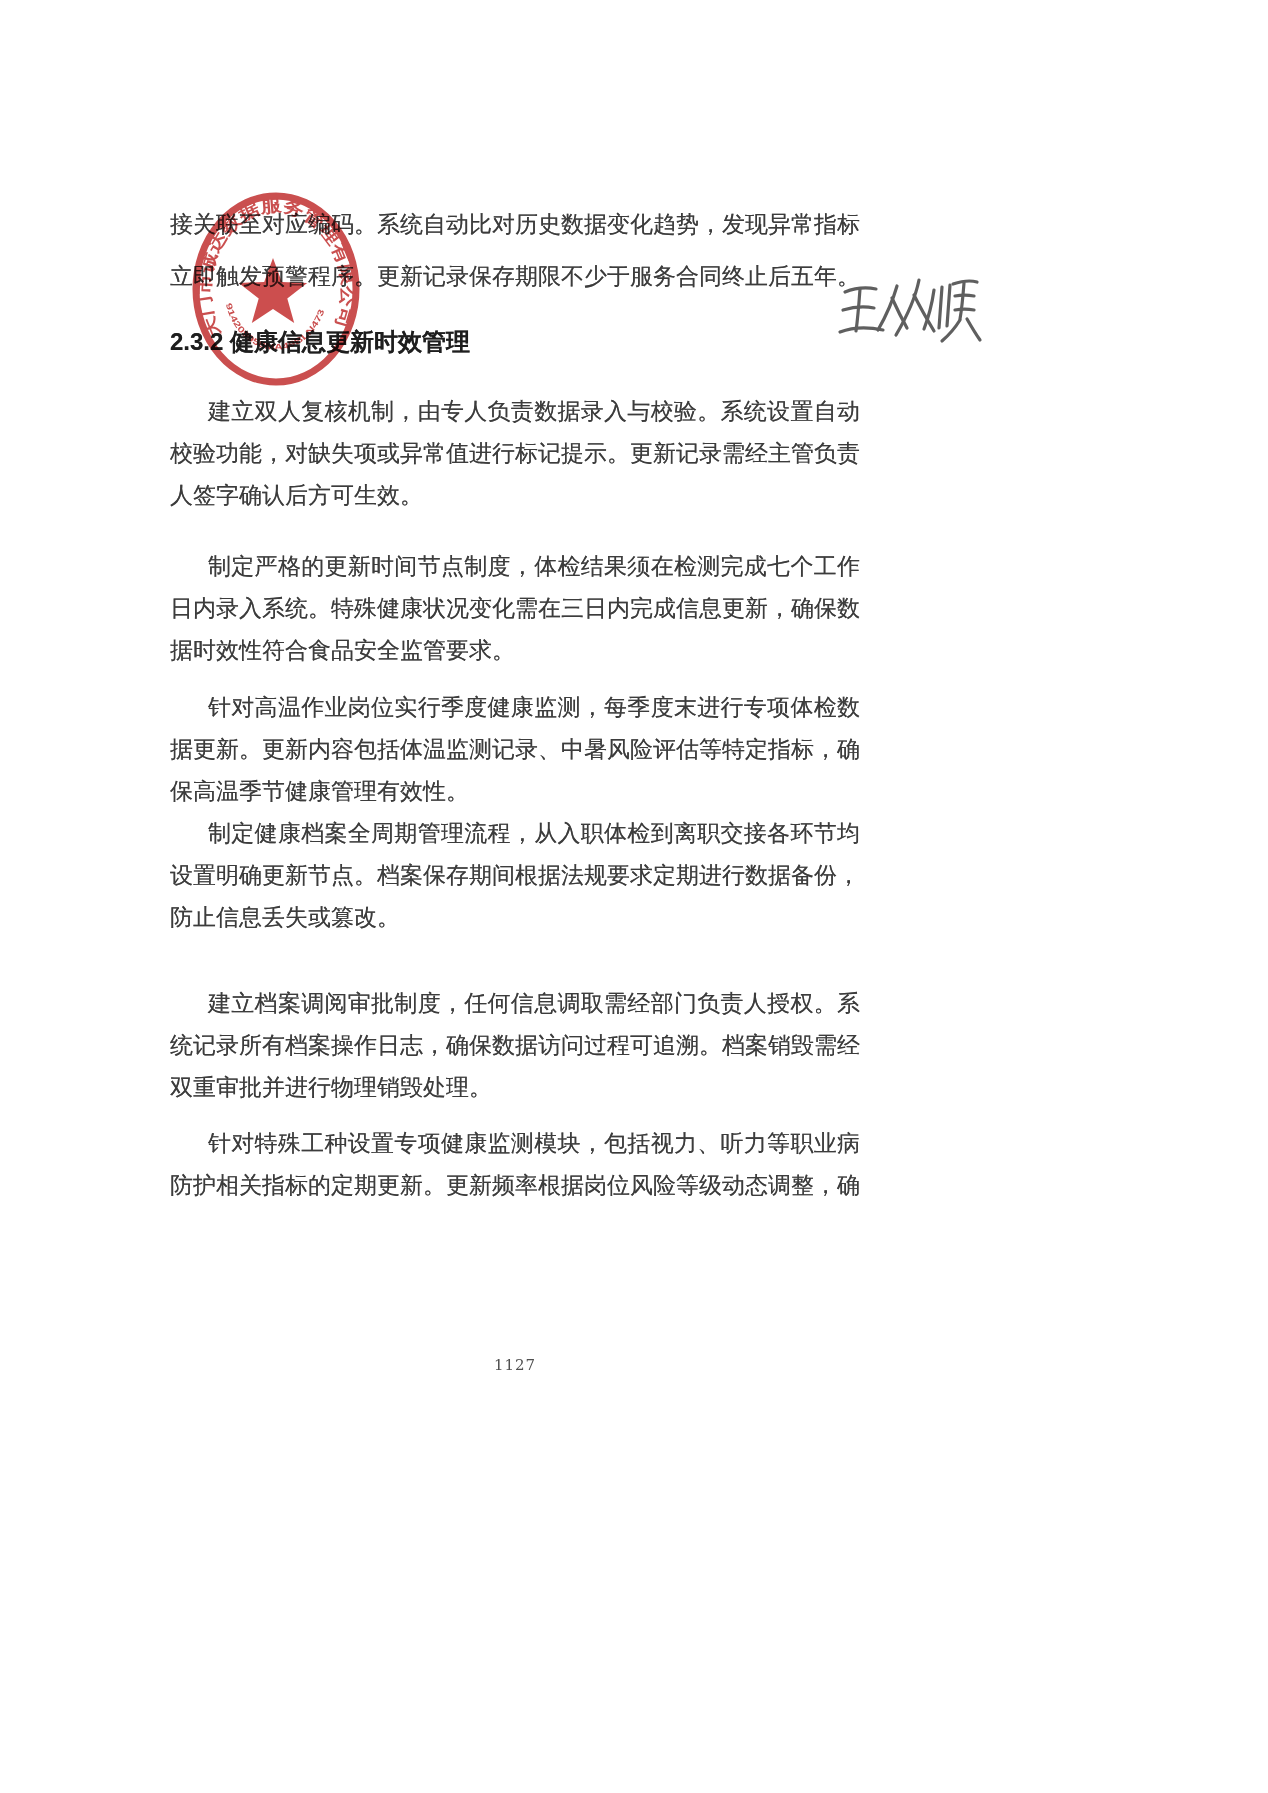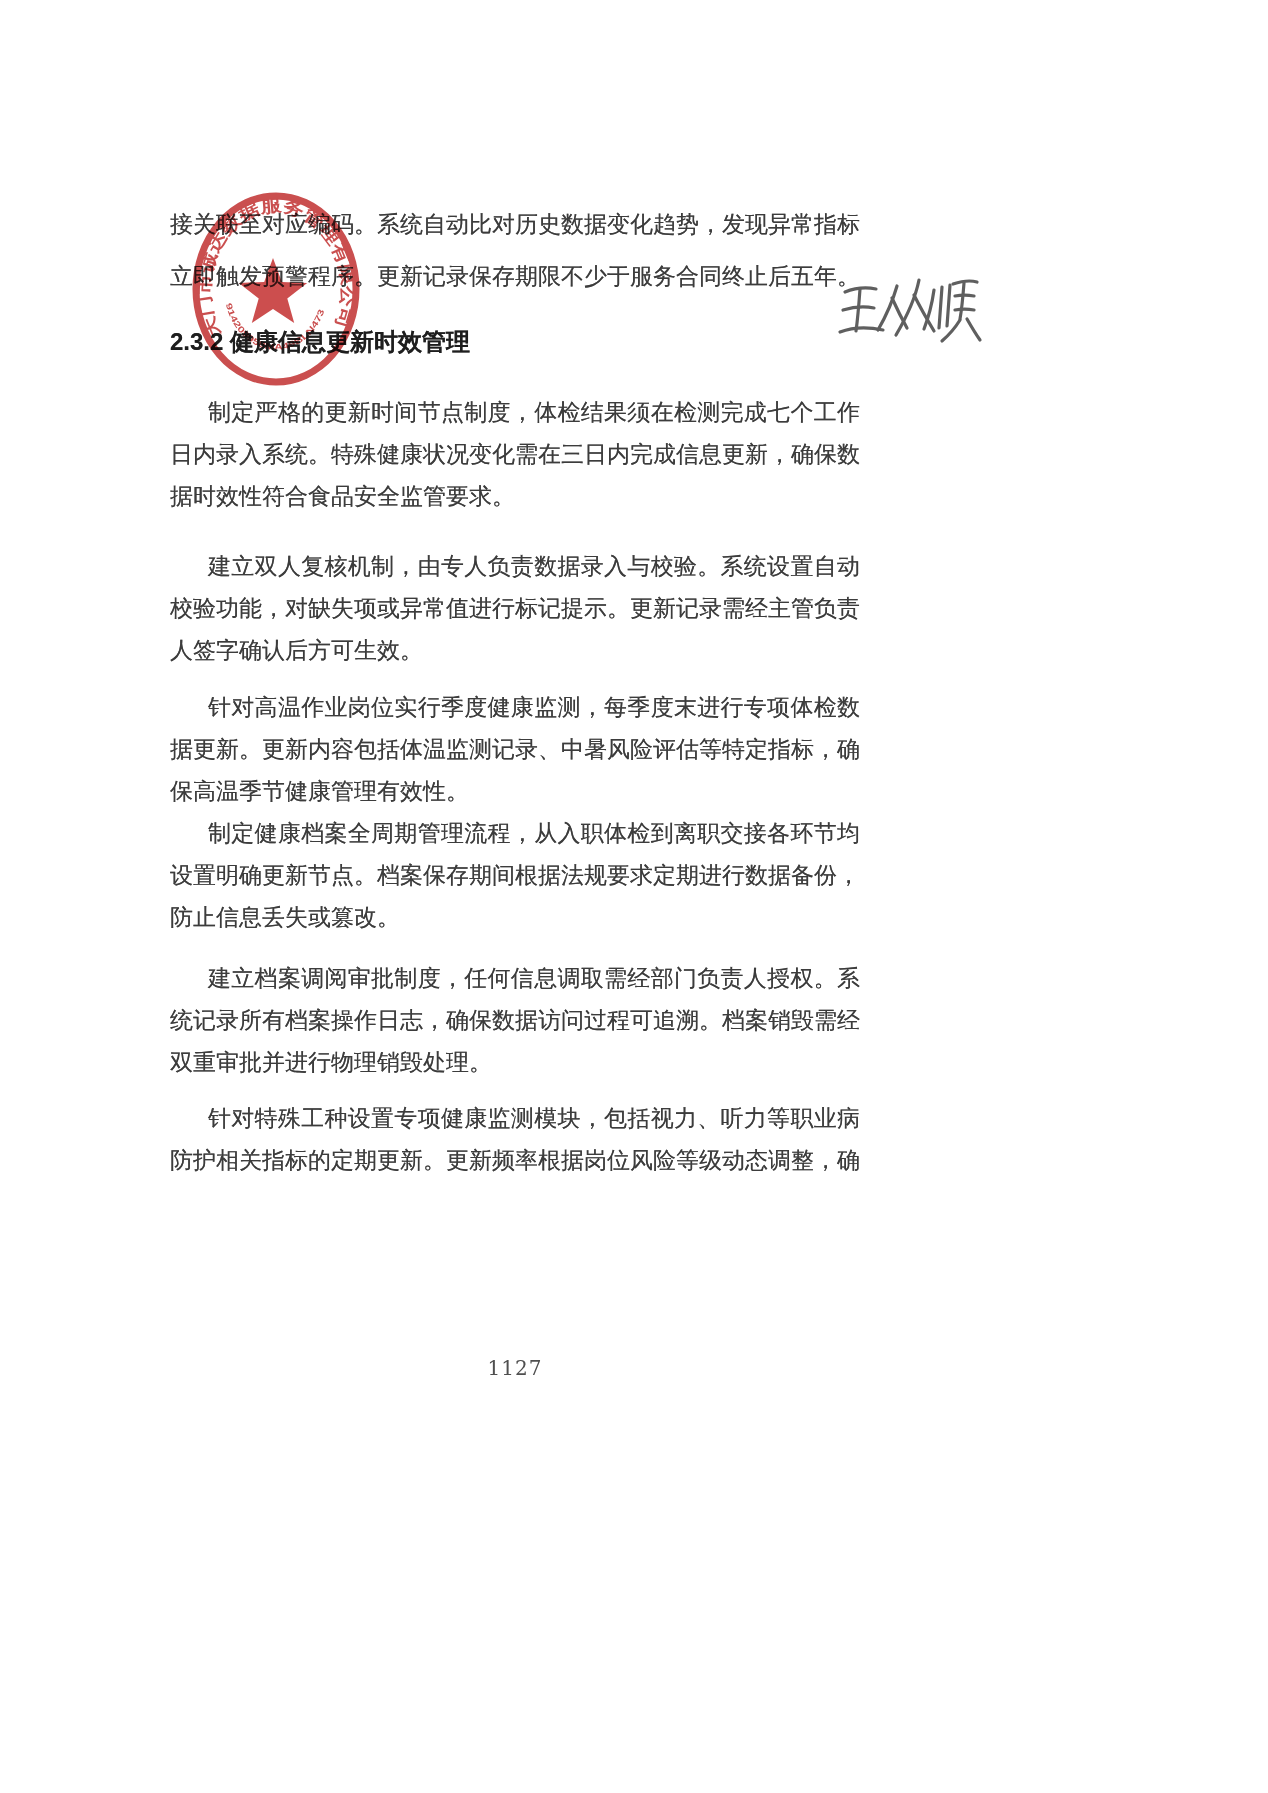--- a/index.html
+++ b/index.html
@@ -36,21 +36,21 @@
     font-size:24px;
     line-height:42px;
     color:#1e1e1e;
     text-shadow:0 0 0.5px rgba(30,30,30,.7);
   }
   .page-number{
     position:absolute;
     left:170px;top:1356px;width:690px;
     text-align:center;
     font-family:"DejaVu Serif","Liberation Serif",serif;
-    font-size:20px;
+    font-size:15px;
     letter-spacing:1px;
     color:#4f4f4f;
   }
   .seal{
     position:absolute;
     left:183px;top:188px;
     width:190px;height:210px;
     opacity:.9;
     filter:blur(0.7px);
     mix-blend-mode:multiply;
@@ -70,27 +70,27 @@
 </head>
 <body>
 
 <div class="page">
 
   <div class="content">
     <p class="intro">接关联至对应编码。系统自动比对历史数据变化趋势，发现异常指标立即触发预警程序。更新记录保存期限不少于服务合同终止后五年。</p>
 
     <h2 style="margin-top:18px">2.3.2 健康信息更新时效管理</h2>
 
+    <p style="margin-top:28px">建立双人复核机制，由专人负责数据录入与校验。系统设置自动校验功能，对缺失项或异常值进行标记提示。更新记录需经主管负责人签字确认后方可生效。</p>
     <p style="margin-top:29px">制定严格的更新时间节点制度，体检结果须在检测完成七个工作日内录入系统。特殊健康状况变化需在三日内完成信息更新，确保数据时效性符合食品安全监管要求。</p>
-    <p style="margin-top:28px">建立双人复核机制，由专人负责数据录入与校验。系统设置自动校验功能，对缺失项或异常值进行标记提示。更新记录需经主管负责人签字确认后方可生效。</p>
     <p style="margin-top:15px">针对高温作业岗位实行季度健康监测，每季度末进行专项体检数据更新。更新内容包括体温监测记录、中暑风险评估等特定指标，确保高温季节健康管理有效性。</p>
 
 
     <p style="">制定健康档案全周期管理流程，从入职体检到离职交接各环节均设置明确更新节点。档案保存期间根据法规要求定期进行数据备份，防止信息丢失或篡改。</p>
-    <p style="margin-top:19px">建立档案调阅审批制度，任何信息调取需经部门负责人授权。系统记录所有档案操作日志，确保数据访问过程可追溯。档案销毁需经双重审批并进行物理销毁处理。</p>
+    <p style="margin-top:44px">建立档案调阅审批制度，任何信息调取需经部门负责人授权。系统记录所有档案操作日志，确保数据访问过程可追溯。档案销毁需经双重审批并进行物理销毁处理。</p>
     <p style="margin-top:14px">针对特殊工种设置专项健康监测模块，包括视力、听力等职业病防护相关指标的定期更新。更新频率根据岗位风险等级动态调整，确</p>
   </div>
 
   <svg class="seal" viewBox="0 0 190 210" xmlns="http://www.w3.org/2000/svg">
     <defs>
       <path id="sealArc" d="M 39 148 A 66 79 0 1 1 147 148" fill="none"></path>
       <path id="sealCodeArc" d="M 42 112 A 52 62 0 0 0 144 112" fill="none"></path>
     </defs>
     <ellipse cx="93" cy="101" rx="80" ry="93" fill="none" stroke="#c43b3b" stroke-width="7"></ellipse>
     <polygon fill="#c73a3a" points="90,70 98.8,93.9 124.2,94.9 104.3,110.6 111.2,135.1 90,121 68.8,135.1 75.7,110.6 55.8,94.9 81.2,93.9"></polygon>

